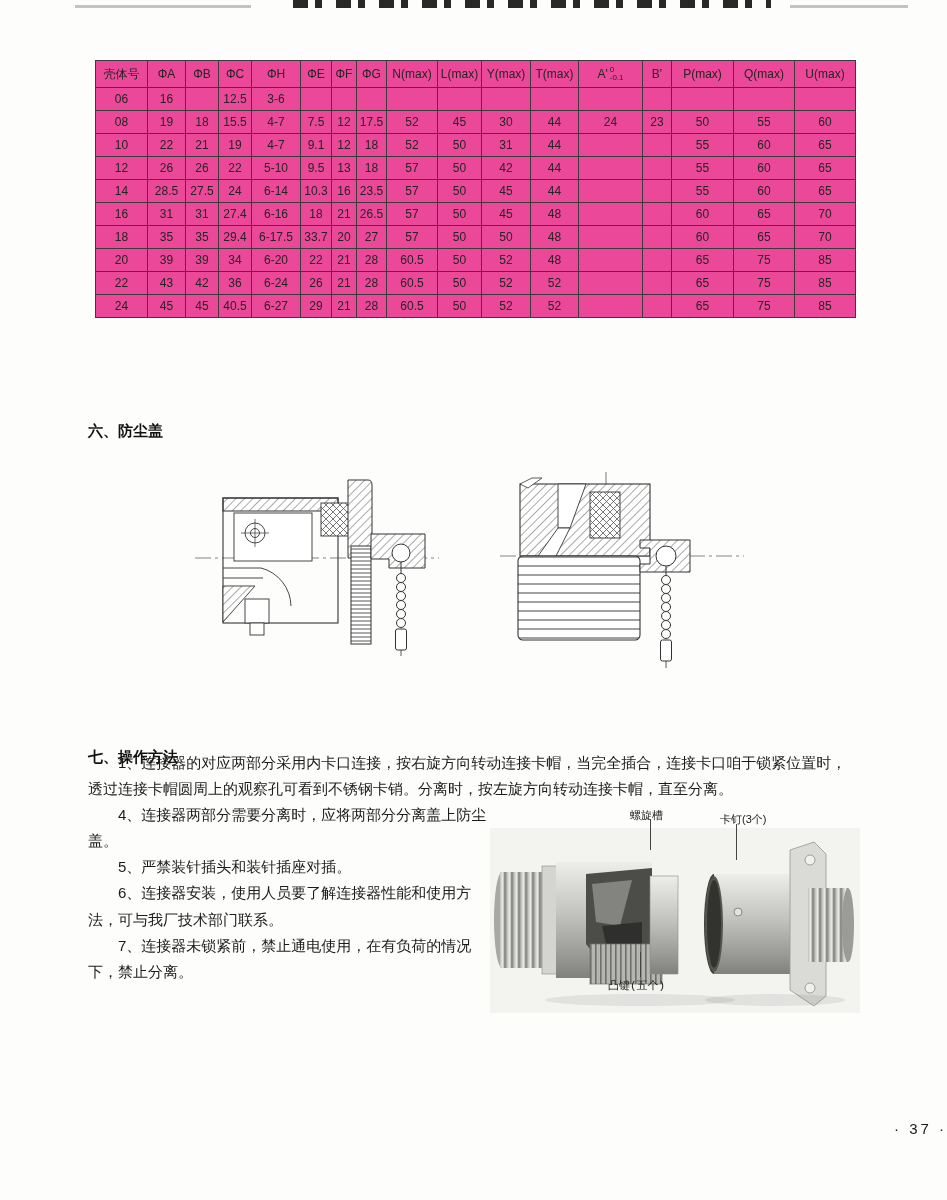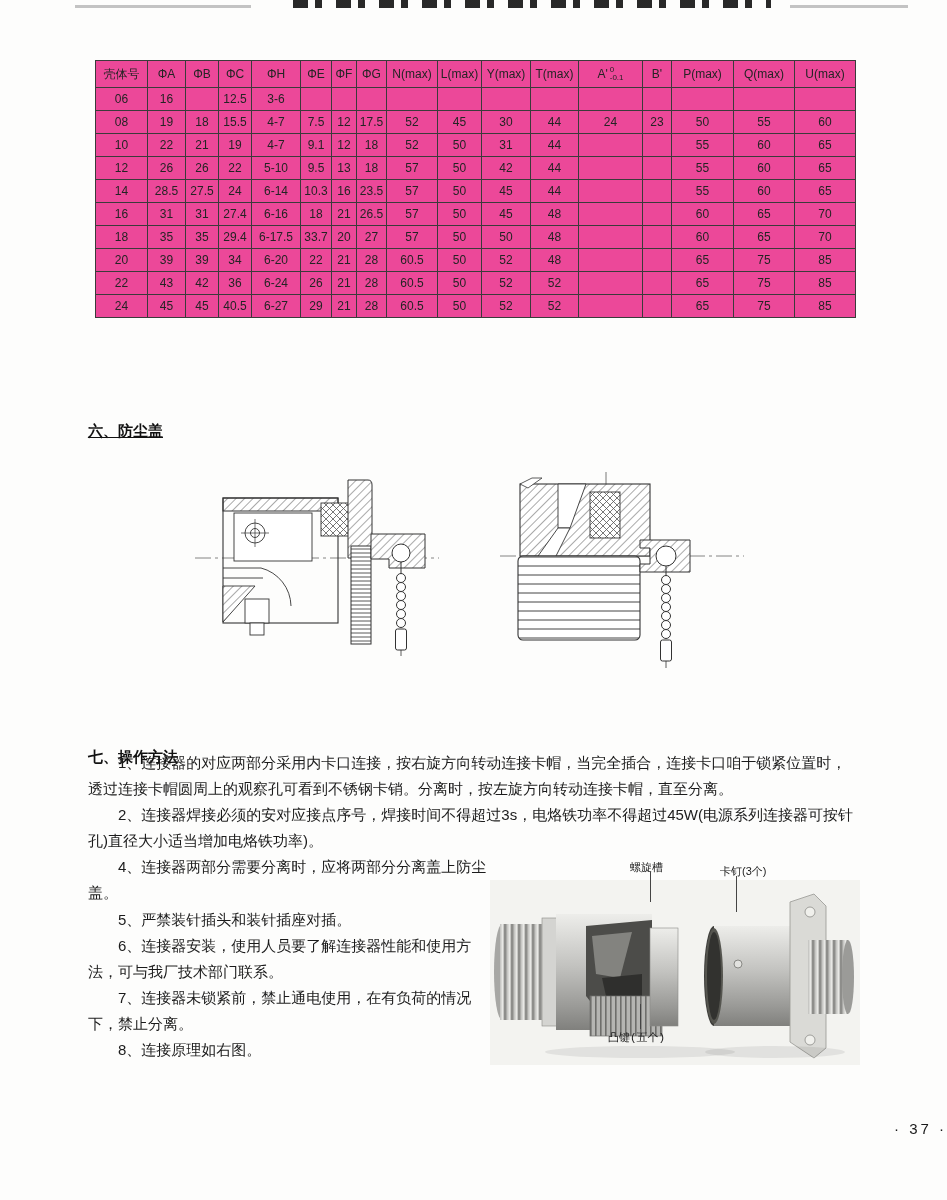--- a/index.html
+++ b/index.html
@@ -24,21 +24,21 @@
     font-size:12px;font-weight:400;padding:0 1px;height:22px;white-space:nowrap;overflow:hidden;color:#242424;
   }
   table.spec th{height:26px;}
   .tol{display:inline-flex;flex-direction:column;font-size:8px;line-height:1.05;vertical-align:middle;margin-left:2px;text-align:left;}
 
   
   .notes{position:absolute;top:348px;left:88px;font-size:13px;line-height:1.6;color:#222;}
   .notes .n2{padding-left:2.15em;}
 
   .sec-head{position:absolute;left:88px;font-size:15px;font-weight:700;color:#111;}
-  #dust-head{top:422px;text-decoration:underline;}
+  #dust-head{top:422px;}
   #op-head{top:748px;}
 
   
   .drawings{position:absolute;top:456px;left:150px;width:640px;display:flex;gap:55px;justify-content:center;align-items:flex-start;}
   .tech-svg{display:block;}
 
   
   .ops{position:absolute;top:750px;left:88px;width:772px;}
   .ops p{margin:0;font-size:15px;line-height:1.74;text-indent:2em;color:#1b1b1b;}
   .cols{display:flex;align-items:flex-start;}
@@ -398,28 +398,26 @@
       </g>
       <rect x="162.5" y="184" width="11" height="21" rx="2" fill="#fff" stroke="#333" stroke-width="1"></rect>
       <line x1="168" y1="205" x2="168" y2="212" stroke="#333" stroke-width="0.8"></line>
     </svg>
   </div>
 
   <div class="sec-head" id="op-head">七、操作方法</div>
 
   <div class="ops">
     <p>1、连接器的对应两部分采用内卡口连接，按右旋方向转动连接卡帽，当完全插合，连接卡口咱于锁紧位置时，透过连接卡帽圆周上的观察孔可看到不锈钢卡销。分离时，按左旋方向转动连接卡帽，直至分离。</p>
-    <p>2、连接器焊接必须的安对应接点序号，焊接时间不得超过3s，电烙铁功率不得超过45W(电源系列连接器可按针孔)直径大小适当增加电烙铁功率)。</p>
     <div class="cols">
       <div class="col-left">
         <p>4、连接器两部分需要分离时，应将两部分分离盖上防尘盖。</p>
         <p>5、严禁装针插头和装针插座对插。</p>
         <p>6、连接器安装，使用人员要了解连接器性能和使用方法，可与我厂技术部门联系。</p>
         <p>7、连接器未锁紧前，禁止通电使用，在有负荷的情况下，禁止分离。</p>
-        <p>8、连接原理如右图。</p>
       </div>
       <div class="col-right">
         <svg width="370" height="185" viewBox="0 0 370 185">
           <defs>
             <linearGradient id="met" x1="0" y1="0" x2="0" y2="1">
               <stop offset="0" stop-color="#ededea"></stop>
                 <stop offset="0.45" stop-color="#c2c2bf"></stop>
               <stop offset="0.8" stop-color="#9a9a97"></stop>
                 <stop offset="1" stop-color="#80807d"></stop>
             </linearGradient>

